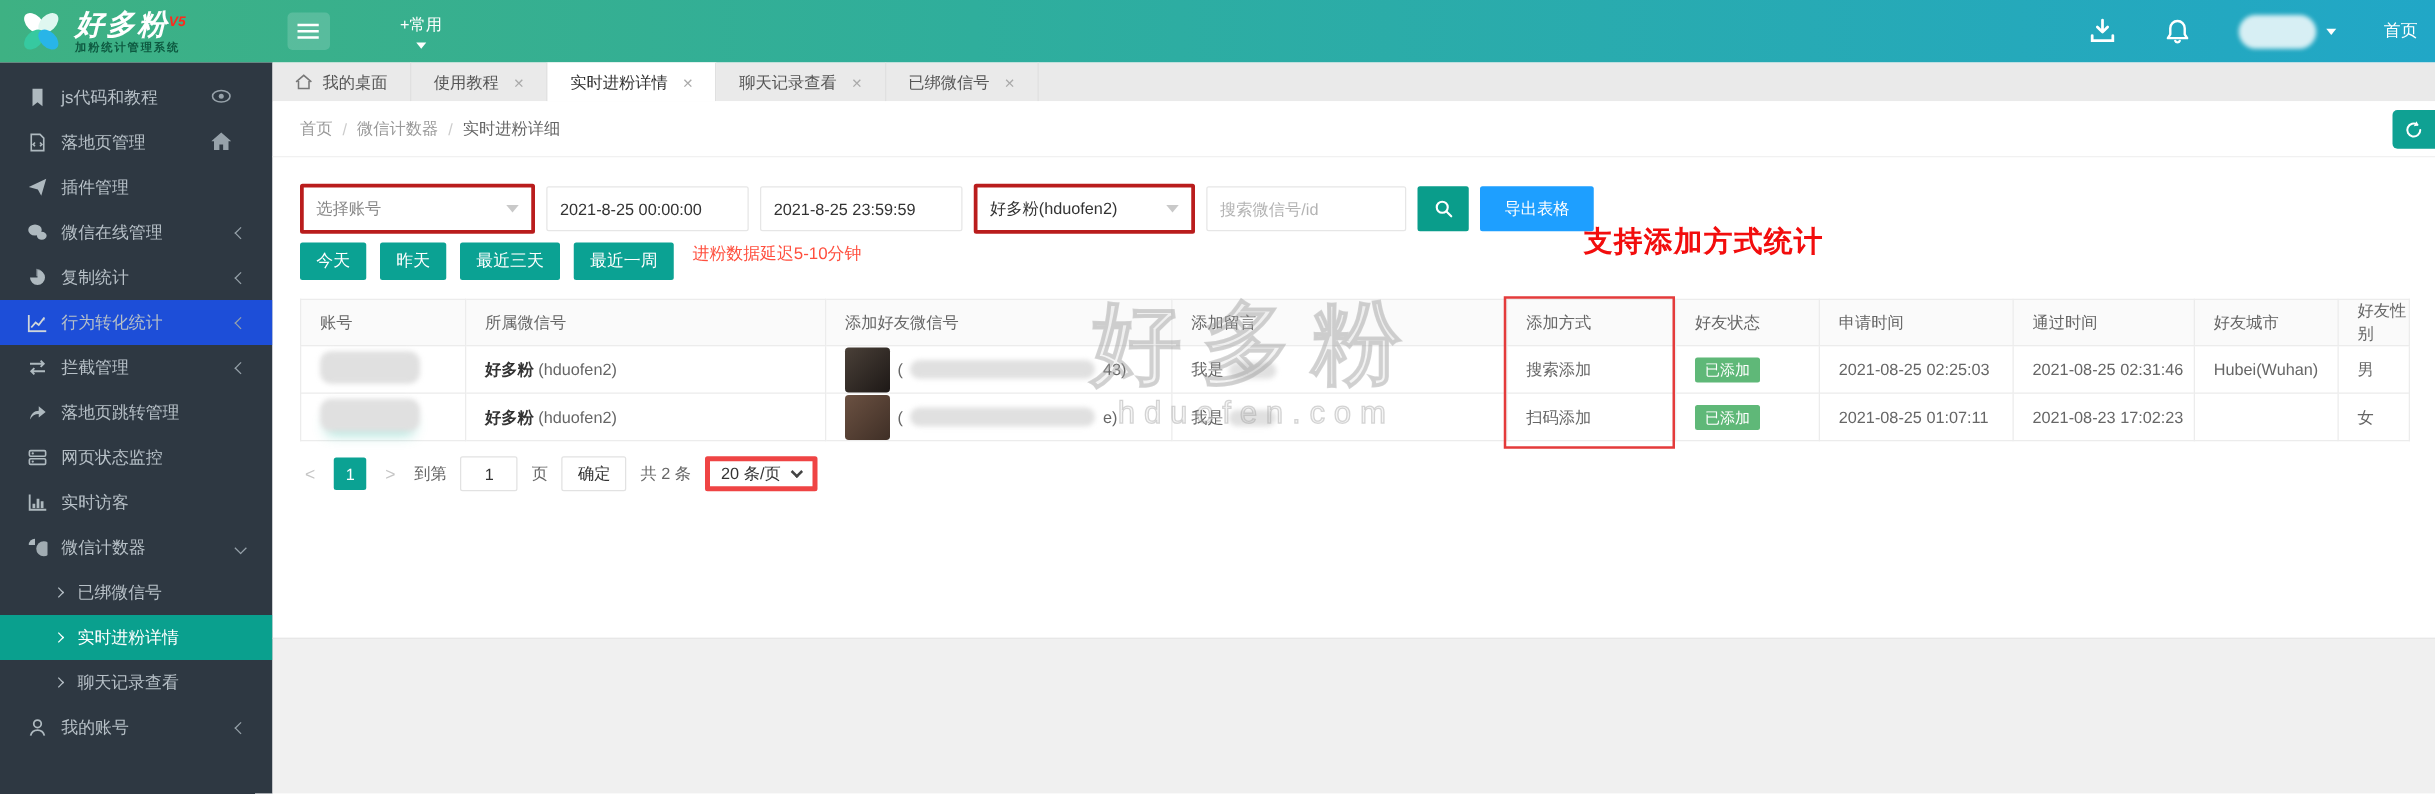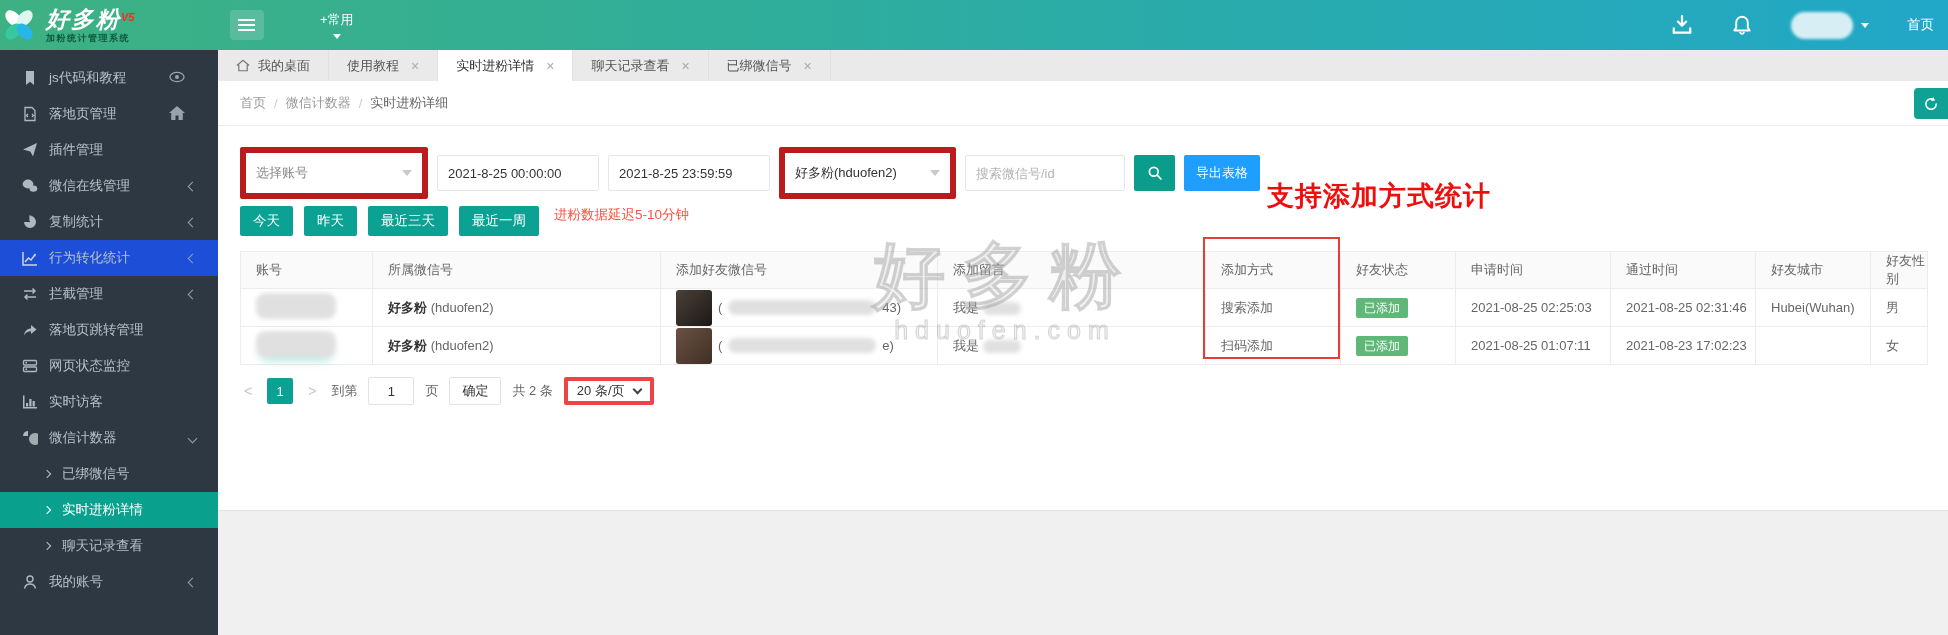--- a/index.html
+++ b/index.html
@@ -3,21 +3,21 @@
 <meta charset="utf-8">
 <style>
   * { margin:0; padding:0; box-sizing:border-box; }
   body { font-family:"Liberation Sans","DejaVu Sans",sans-serif; background:#fff; }
   .stage { position:relative; width:1948px; height:635px; overflow:hidden; background:#fff; }
 
   
   .topbar { position:absolute; left:0; top:0; width:1948px; height:50px;
             background:linear-gradient(90deg,#3eb183 0%,#2fae9c 40%,#21a7c7 100%);
             display:flex; align-items:center; color:#fff; }
-  .logo-wrap { width:218px; display:flex; align-items:center; }
+  .logo-wrap { width:218px; display:flex; align-items:center; padding-left:14px; }
   .logo-text { margin-left:8px; line-height:1; }
   .logo-title { font-size:23px; font-weight:bold; letter-spacing:2px; font-style:italic; }
   .logo-ver { color:#ff2a1c; font-size:11px; font-weight:bold; vertical-align:super; font-style:italic; }
   .logo-sub { font-size:9px; color:#0e5a41; letter-spacing:1.5px; margin-top:3px; font-weight:bold; }
   .hamburger { width:34px; height:30px; background:rgba(255,255,255,.16); border-radius:4px;
                margin-left:12px; display:flex; flex-direction:column; justify-content:center; gap:3px; padding-left:8px; cursor:pointer; }
   .hamburger i { display:block; width:17px; height:2px; background:#fff; }
   .quick-menu { margin-left:56px; font-size:13px; display:flex; align-items:center; gap:5px; cursor:pointer;flex-direction:column; }
   .caret-down { display:inline-block; width:0; height:0; border-left:4px solid transparent; border-right:4px solid transparent; border-top:5px solid #fff; }
   .topbar-right { position:absolute; right:0; top:0; height:50px; display:flex; align-items:center; gap:38px; padding-right:14px; }
@@ -50,32 +50,32 @@
   .crumbbar { height:45px; background:#fff; border-bottom:1px solid #ededed; display:flex; align-items:center; padding-left:22px; position:relative; }
   .crumb { font-size:13px; color:#999; }
   .crumb-sep { color:#ccc; margin:0 8px; font-size:13px; }
   .crumb.last { color:#666; }
   .refresh-btn { position:absolute; right:0; top:7px; width:34px; height:31px; background:#0fa193; border-radius:4px 0 0 4px; display:flex; align-items:center; justify-content:center; cursor:pointer; }
 
   .content { position:relative; background:#fff; height:384px; padding:0 20px 0 22px; }
   .bottom-strip { flex:1; background:#f0f0f0; border-top:1px solid #e3e3e3; }
 
   .filter-row { display:flex; align-items:center; padding-top:21px; gap:9px; }
-  .sel { height:52px; border:6px solid #b91c1c; border-radius:2px; background:#fff; display:flex; align-items:center; justify-content:space-between; padding:0 10px; font-size:13px; color:#888; cursor:pointer; }
+  .sel { height:40px; border:3px solid #b91c1c; border-radius:2px; background:#fff; display:flex; align-items:center; justify-content:space-between; padding:0 10px; font-size:13px; color:#888; cursor:pointer; }
   .sel .caret-g { width:0; height:0; border-left:5px solid transparent; border-right:5px solid transparent; border-top:6px solid #c9c9c9; }
   .txt-input { height:36px; border:1px solid #e6e6e6; border-radius:2px; padding:0 10px; font-size:13px; color:#333; font-family:inherit; outline:none; }
   .txt-input::placeholder { color:#b3b3b3; }
   .btn-search { width:41px; height:36px; background:#0a9d8b; border:none; border-radius:2px; display:flex; align-items:center; justify-content:center; cursor:pointer; }
-  .btn-export { width:76px; height:36px; background:#1e9fff; border:none; border-radius:2px; color:#fff; font-size:13px; cursor:pointer; font-family:inherit; }
+  .btn-export { width:91px; height:36px; background:#1e9fff; border:none; border-radius:2px; color:#fff; font-size:13px; cursor:pointer; font-family:inherit; }
 
   .quick-row { display:flex; align-items:flex-start; gap:11px; margin-top:7px; }
   .btn-range { height:30px; padding:0 13px; background:#0ba293; color:#fff; border:none; border-radius:2px; font-size:13.5px; cursor:pointer; font-family:inherit; }
   .delay-note { color:#ff4f3e; font-size:13.5px; margin-left:4px; }
 
-  .annotation { position:absolute; left:1049px; top:52px; font-size:27px; font-weight:bold; color:#f20d0d; letter-spacing:1px; z-index:7; }
+  .annotation { position:absolute; left:1049px; top:52px; font-size:23px; font-weight:bold; color:#f20d0d; letter-spacing:1px; z-index:7; }
 
   table.grid { border-collapse:collapse; table-layout:fixed; width:1688px; margin-top:15px; font-size:13px; color:#666; }
   table.grid th { height:30px; background:#fafafa; border:1px solid #ececec; font-weight:normal; text-align:left; padding-left:15px; color:#666; }
   table.grid td { height:38px; border:1px solid #ececec; padding-left:15px; }
   .owner b { color:#333; }
   .friend-cell { display:flex; align-items:center; gap:6px; }
   .avatar-sq { width:36px; height:36px; border-radius:3px; flex:none; }
   .avatar-1 { background:linear-gradient(135deg,#4a4038,#1d1816); }
   .avatar-2 { background:linear-gradient(135deg,#6b5142,#3f2f26); }
   .blob { background:#e0e0e0; border-radius:9px; filter:blur(2px); display:inline-block; }

